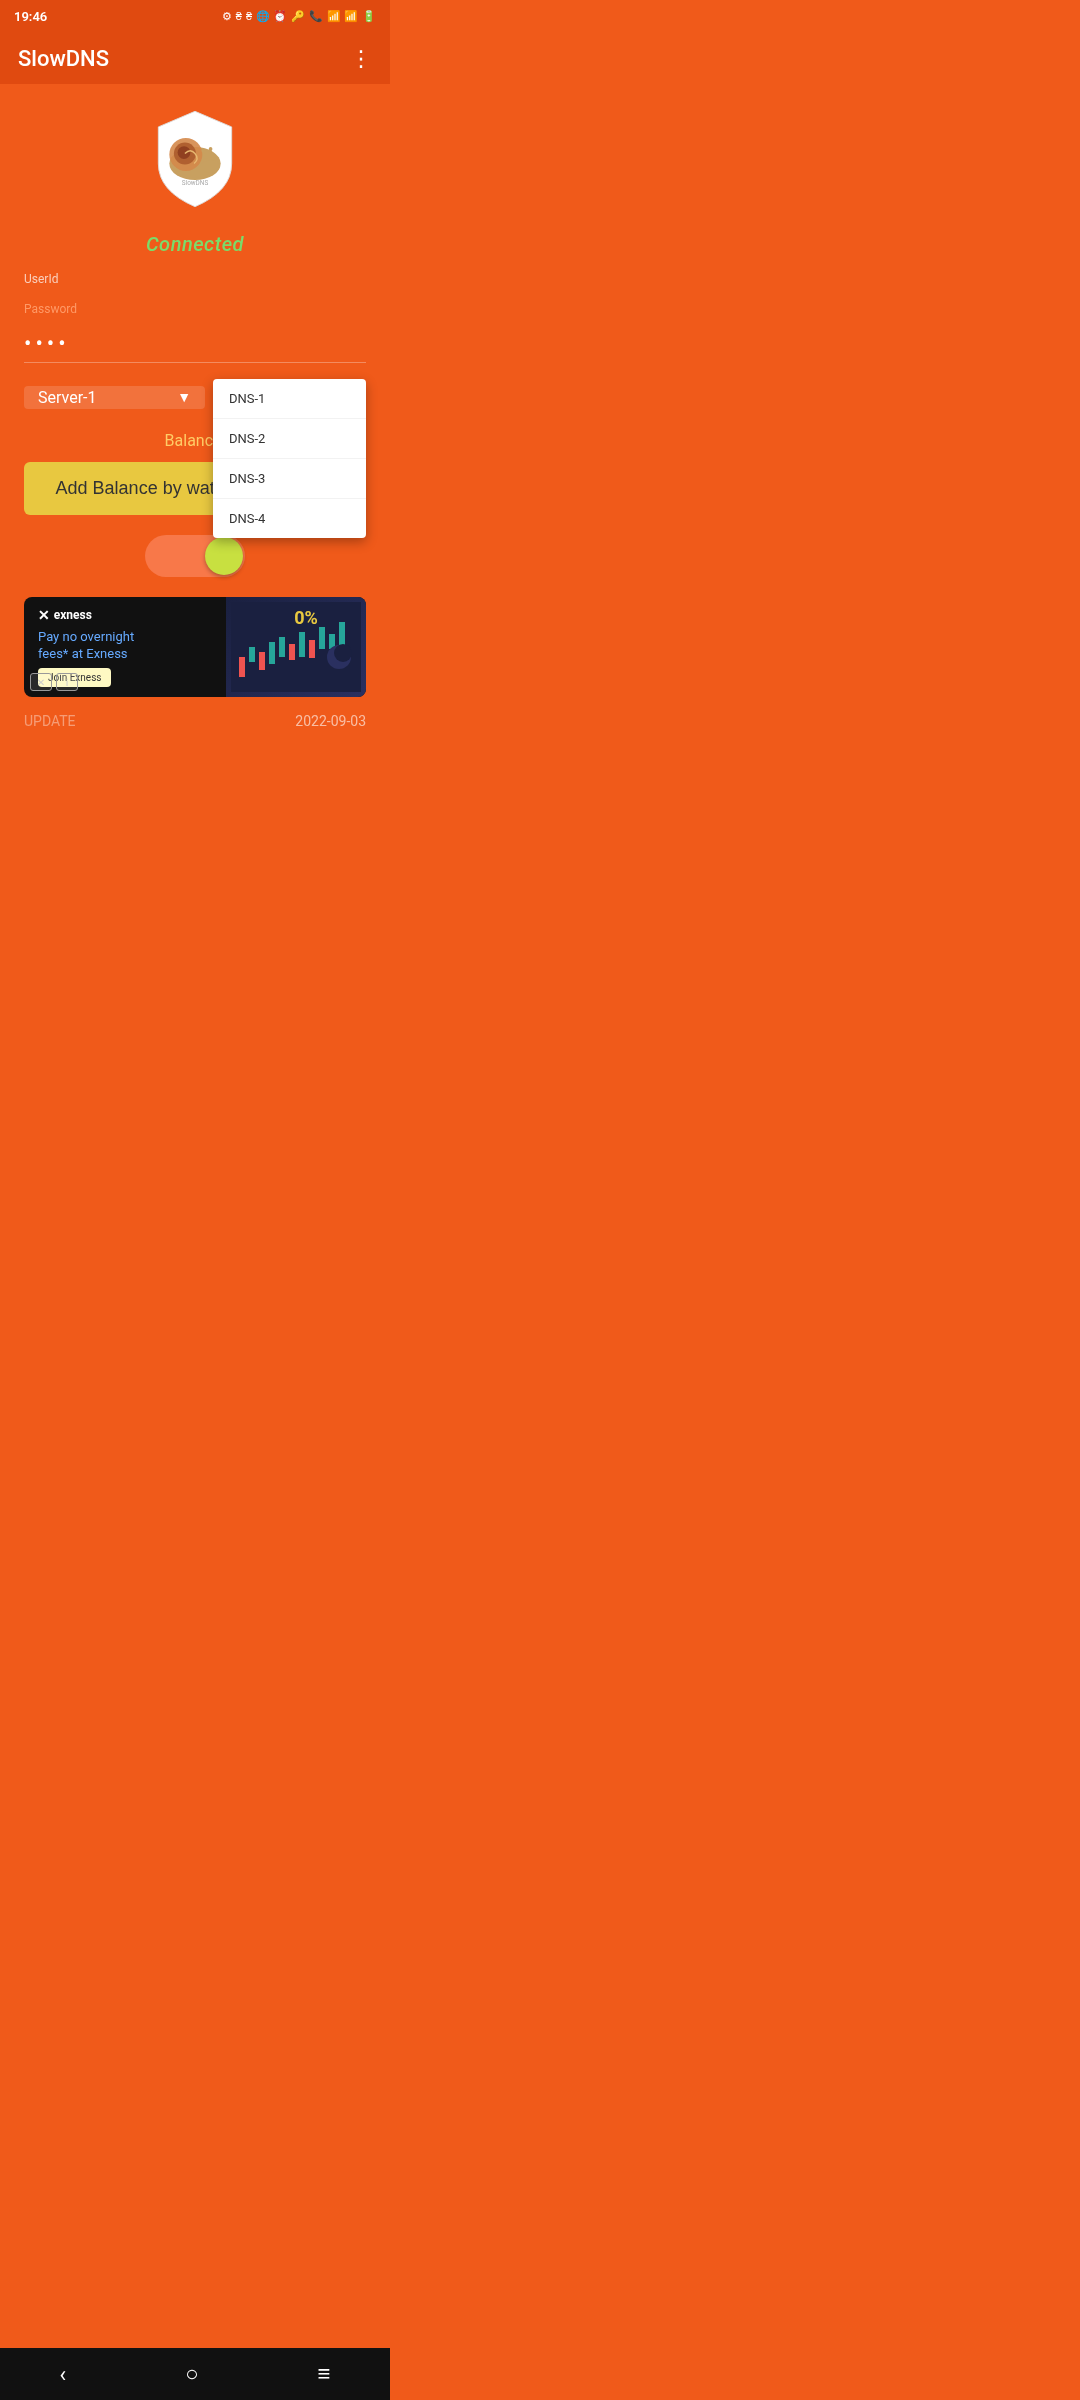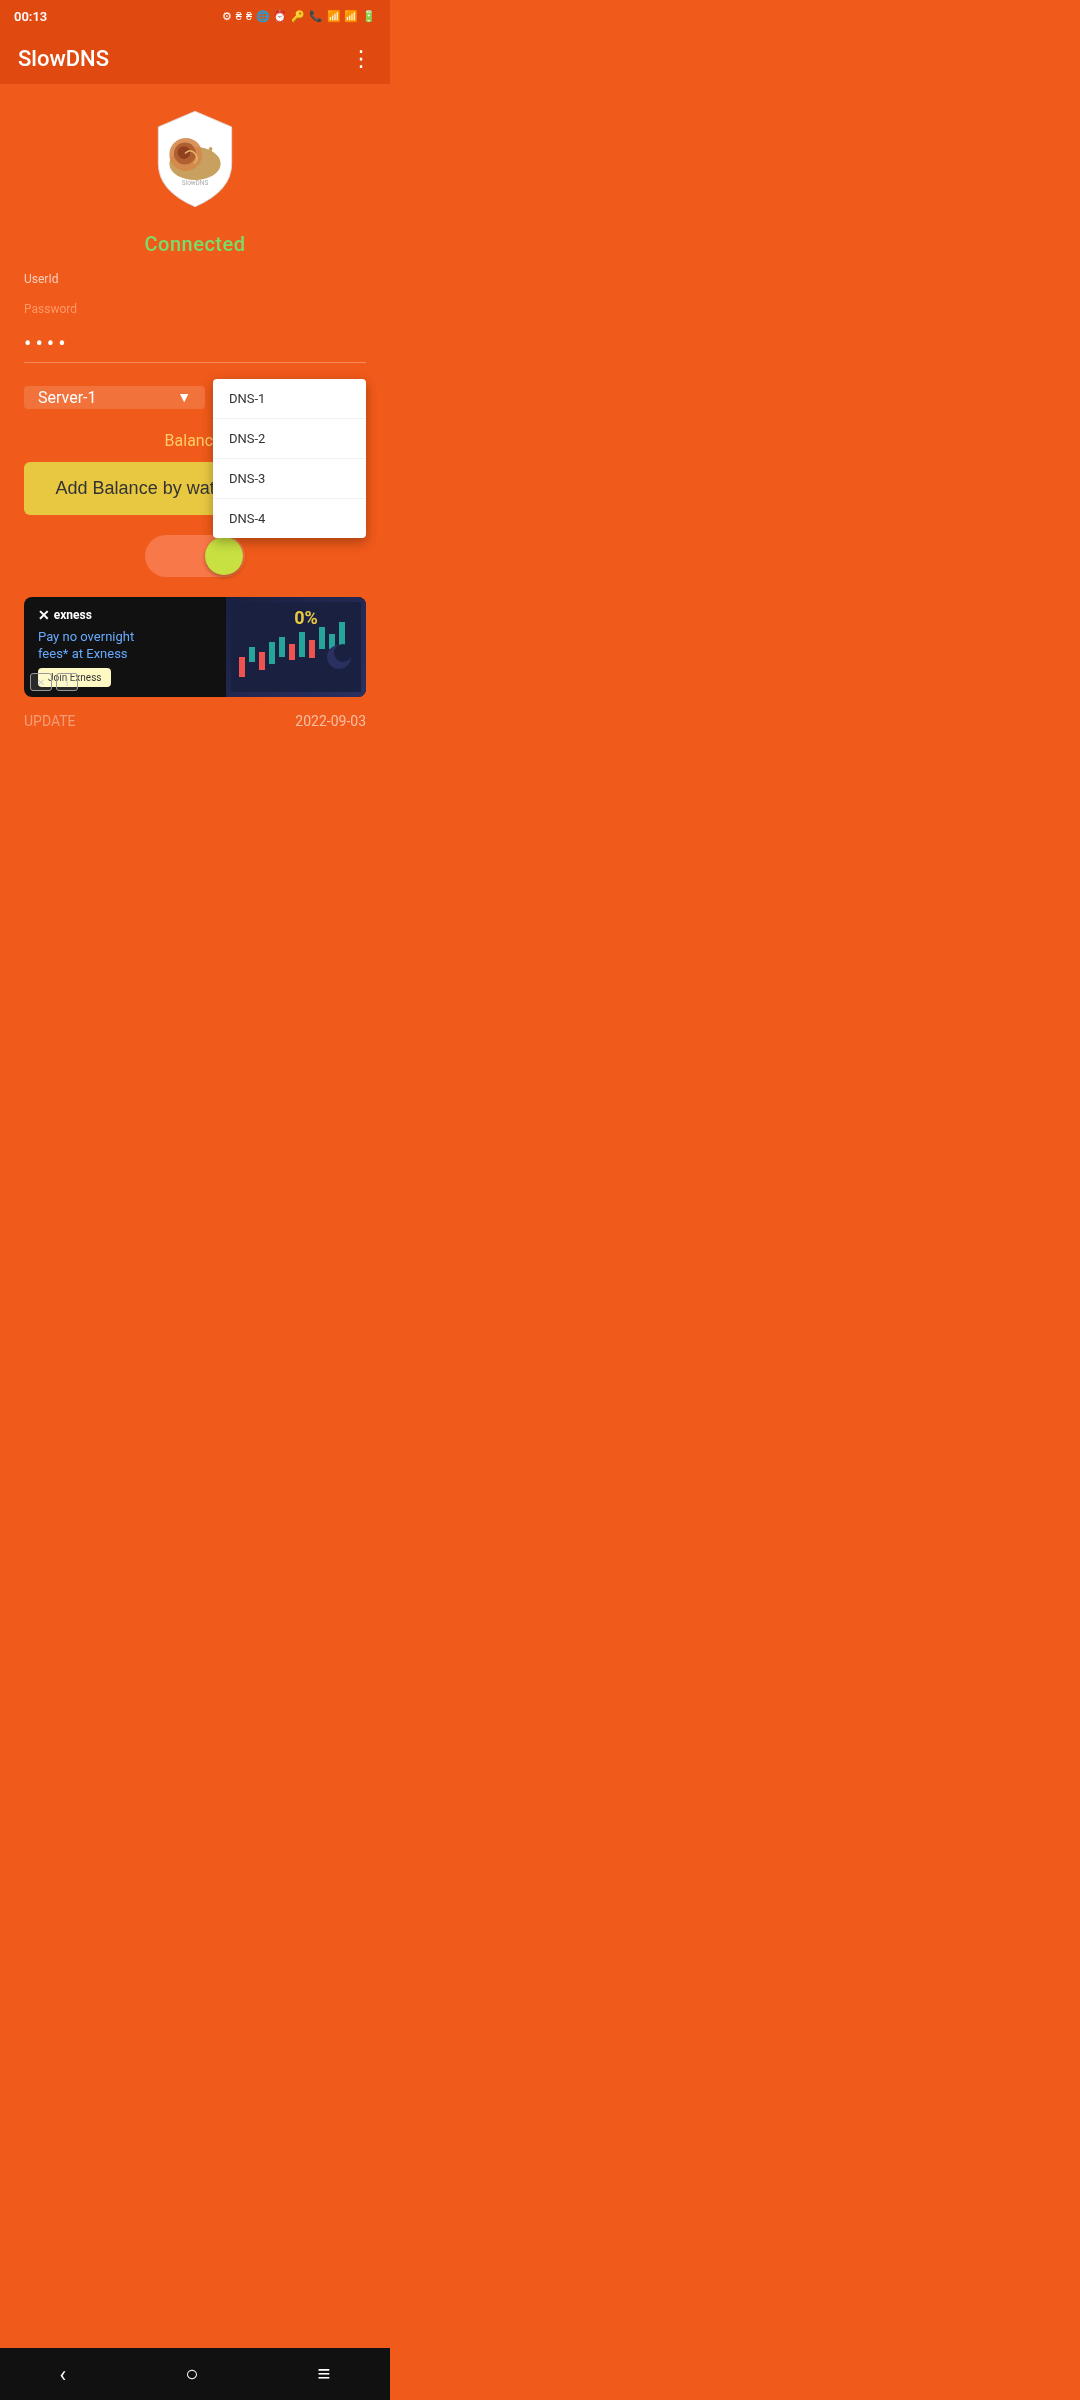--- a/index.html
+++ b/index.html
@@ -79,20 +79,21 @@
     }
     .shield-svg {
       width: 110px;
       height: 110px;
     }
     .connected-text {
       color: #7adc6a;
       font-size: 20px;
       font-weight: 500;
       letter-spacing: 0.5px;
+      font-style: italic;
     }
 
     
     .field-group {
       margin-bottom: 16px;
     }
     .field-label {
       color: rgba(255,255,255,0.7);
       font-size: 12px;
       margin-bottom: 10px;
@@ -354,21 +355,21 @@
       position: fixed;
       bottom: 52px;
       left: 0;
       width: 390px;
     }
   </style>
 </head>
 <body>
 
 <div class="status-bar">
-  <span class="status-time">00:13</span>
+  <span class="status-time">19:46</span>
   <div class="status-icons">
     <span class="status-icon">⚙</span>
     <span class="status-icon">₴</span>
     <span class="status-icon">₴</span>
     <span class="status-icon">🌐</span>
     <span class="status-icon">⏰</span>
     <span class="status-icon">🔑</span>
     <span class="status-icon">📞</span>
     <span class="status-icon">📶</span>
     <span class="status-icon">📶</span>

